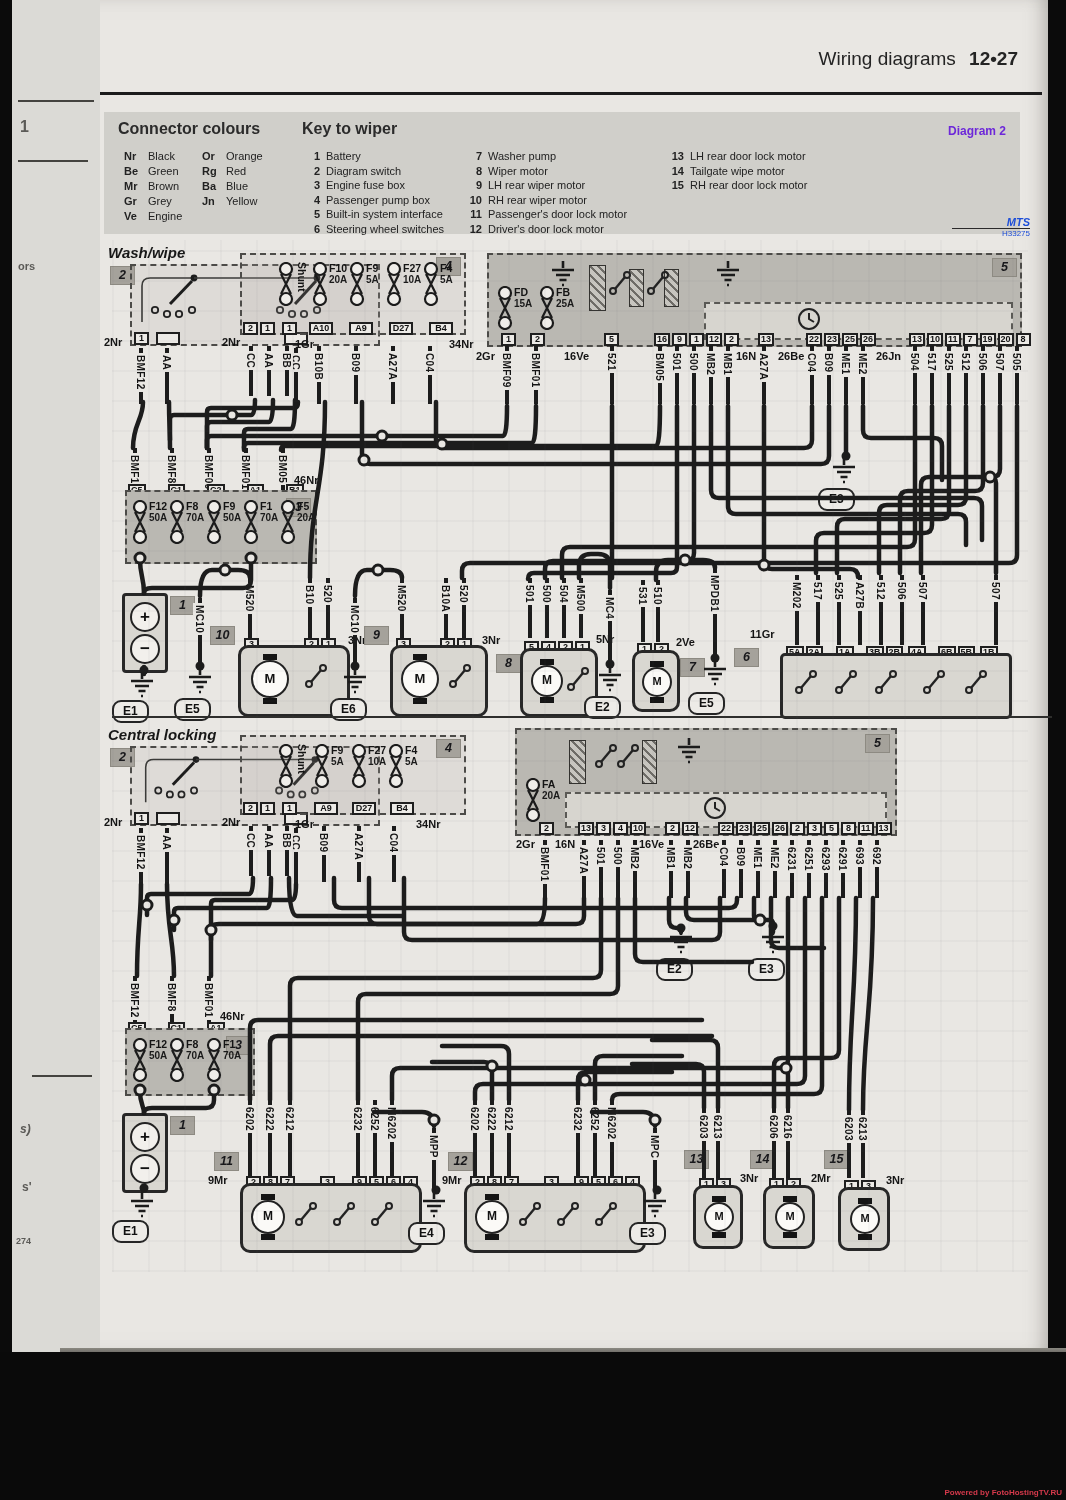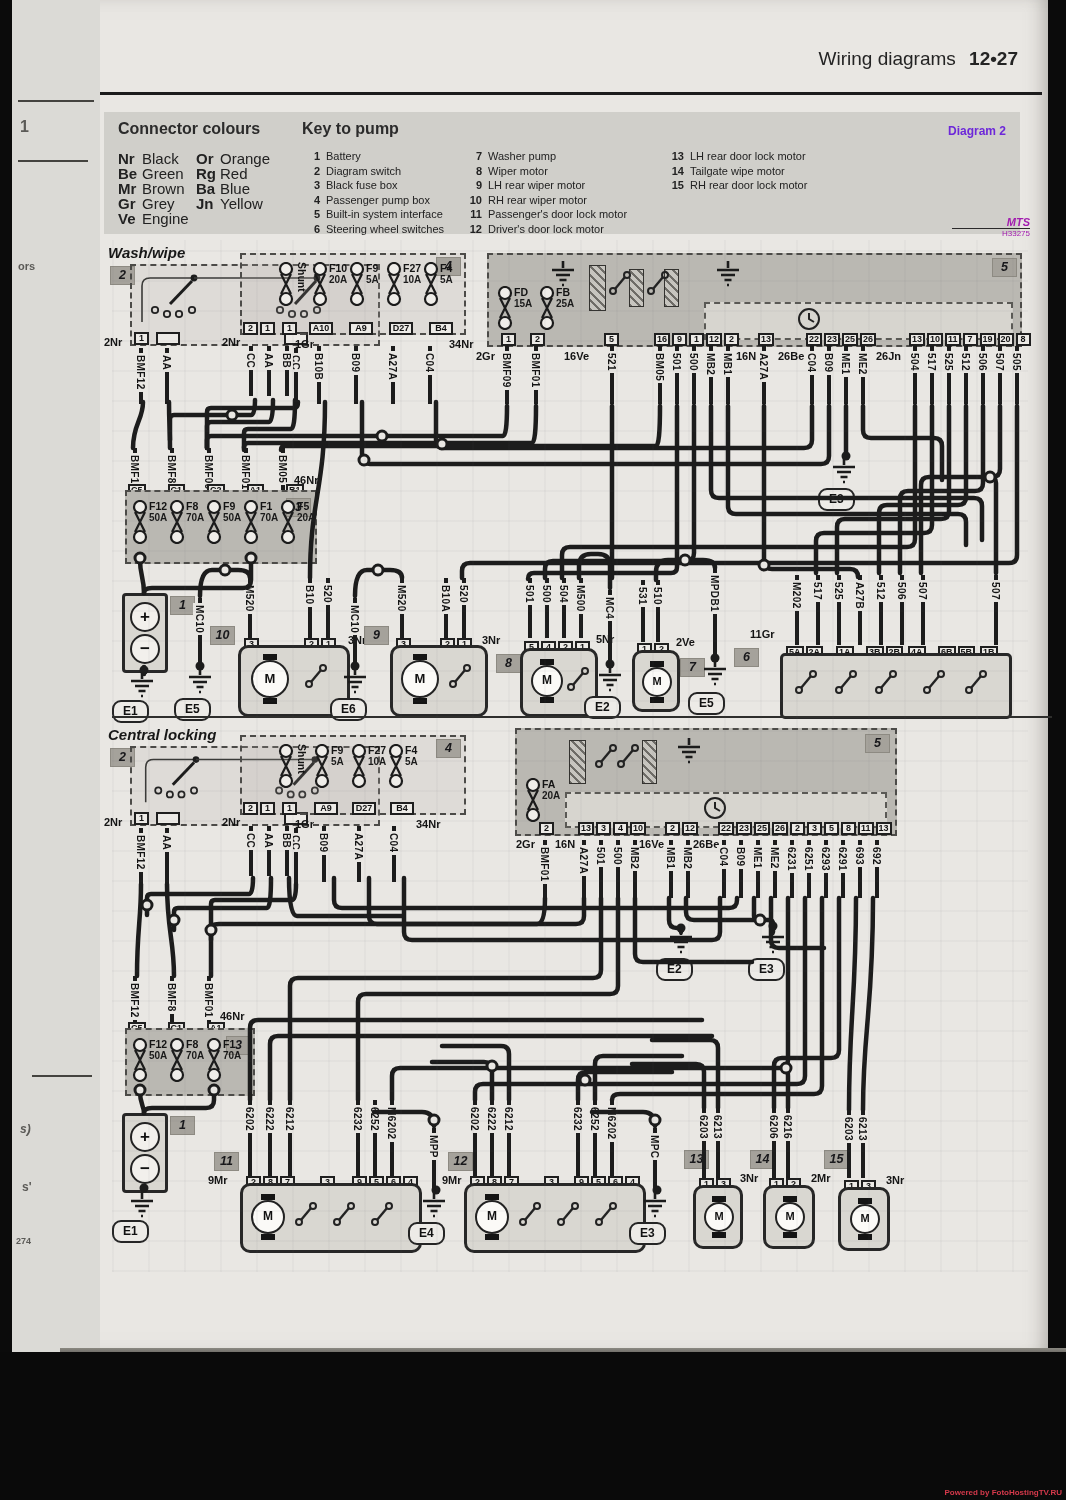--- a/index.html
+++ b/index.html
@@ -13,26 +13,26 @@
   
   #prev{position:absolute;left:0;top:0;width:88px;height:1352px;background:#dbdad6;}
   .frag{position:absolute;font-weight:bold;color:#5b5a57;}
   .prule{position:absolute;height:2px;background:#44433f;}
   
   .hdr{position:absolute;font-size:19px;color:#242424;white-space:nowrap;}
   #rule{position:absolute;height:3px;background:#1c1c1c;}
   
   #legend{position:absolute;background:#d0cfca;}
   .ltitle{position:absolute;font-size:16px;font-weight:600;color:#2b2b2b;}
-  .crow{display:flex;height:15px;font-size:15px;color:#222;}
+  .crow{display:flex;height:15px;font-size:11px;color:#222;margin-left:6px;}
   .crow b{width:24px;}
   .krow{display:flex;height:14.5px;font-size:11px;color:#222;}
   .krow b{width:18px;text-align:right;margin-right:6px;font-weight:bold;}
   #diag2{position:absolute;font-size:12px;font-weight:bold;color:#6d28d9;}
-  #sig{position:absolute;text-align:right;color:#a21caf;line-height:10px;}
+  #sig{position:absolute;text-align:right;color:#1d4ed8;line-height:10px;}
   #sig .b{font:italic bold 11px "Liberation Sans",sans-serif;border-bottom:1px solid #2a2a2a;}
   #sig .c{font-size:8px;}
   
   .sect{position:absolute;font:italic bold 15px "Liberation Sans",sans-serif;color:#171717;}
   .badge{position:absolute;width:23px;height:17px;background:#a5a29b;border:1px solid #8d8a82;
          color:#18181b;font:italic bold 12.5px/16px "Liberation Sans",sans-serif;text-align:center;}
   .dbox{position:absolute;border:2px dashed #4c4b48;background:rgba(170,168,162,.18);}
   .sbox{position:absolute;border:2px dashed #4c4b48;background:#bab8b2;}
   .ibox{position:absolute;border:2px dashed #5a5955;background:#d7d5cf;}
   .cbox{position:absolute;border:3px solid #272727;border-radius:10px;background:#d9d7d1;}
@@ -151,34 +151,34 @@
           </div>
           <div class="crow">
             <b>Ba</b>
             <span>Blue</span>
           </div>
           <div class="crow">
             <b>Jn</b>
             <span>Yellow</span>
           </div>
         </div>
-      <div class="ltitle" style="left:198px;top:8px">Key to pump</div>
+      <div class="ltitle" style="left:198px;top:8px">Key to wiper</div>
       <div class="abs" style="left:198px;top:38px">
 
       <div class="krow">
             <b>1</b>
             <span>Battery</span>
           </div>
           <div class="krow">
             <b>2</b>
             <span>Diagram switch</span>
           </div>
           <div class="krow">
             <b>3</b>
-            <span>Black fuse box</span>
+            <span>Engine fuse box</span>
           </div>
           <div class="krow">
             <b>4</b>
             <span>Passenger pump box</span>
           </div>
           <div class="krow">
             <b>5</b>
             <span>Built-in system interface</span>
           </div>
           <div class="krow">

